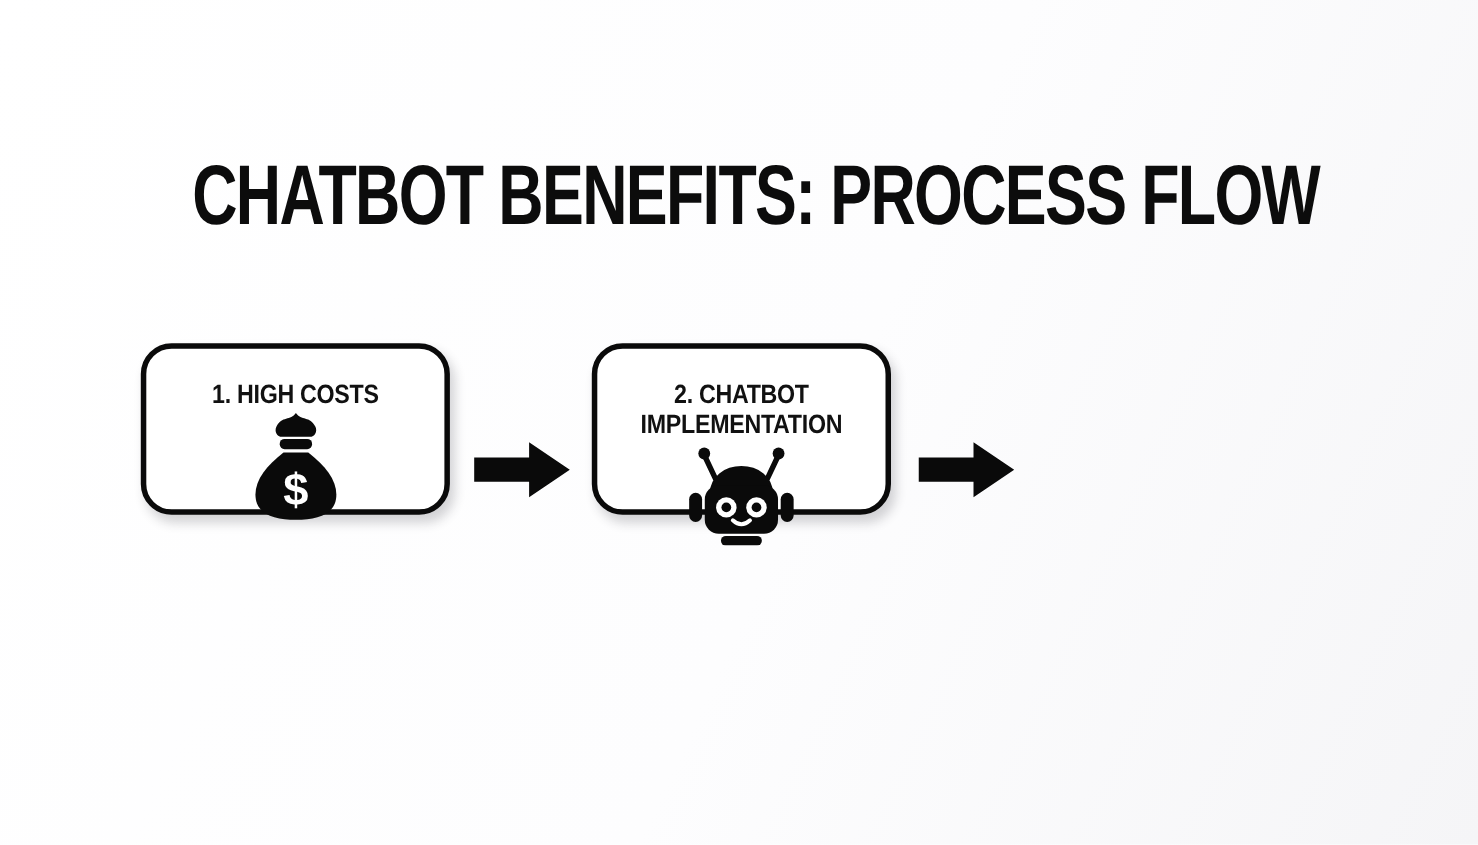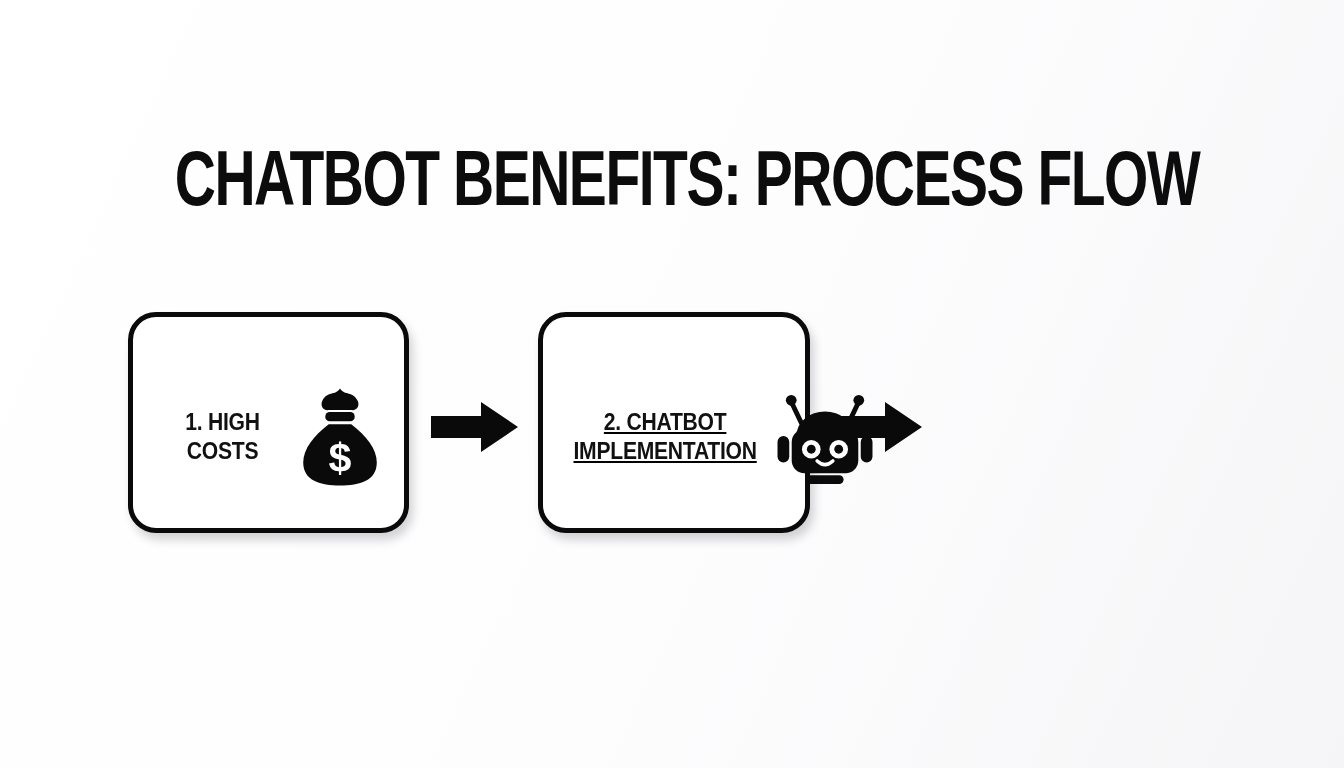--- a/index.html
+++ b/index.html
@@ -25,32 +25,32 @@
     font-weight: bold;
     color: #0c0c0c;
     letter-spacing: -2px;
     white-space: nowrap;
     transform: scaleX(0.74);
     transform-origin: 50% 50%;
   }
   .step-box {
     position: absolute;
     top: 312px;
-    height: 221px;
+    height: 156px;
     background: #ffffff;
     border: 5px solid #0a0a0a;
     border-radius: 28px;
     box-shadow: 4px 7px 10px rgba(40,40,50,0.20);
     display: flex;
-    flex-direction: row;
+    flex-direction: column;
     align-items: center;
-    padding: 44px 18px 16px 18px;
+    padding: 28px 18px 16px 18px;
   }
   .box-1 { left: 128px; width: 281px; }
-  .box-2 { left: 538px; width: 272px; text-decoration: underline; }
+  .box-2 { left: 538px; width: 272px; }
   .box-3 { left: 944px; width: 276px; }
   .step-label {
     font-size: 24px;
     font-weight: bold;
     color: #111111;
     text-align: center;
     line-height: 1.18;
     letter-spacing: -0.3px;
     transform: scaleX(0.88);
     transform-origin: 50% 0;

